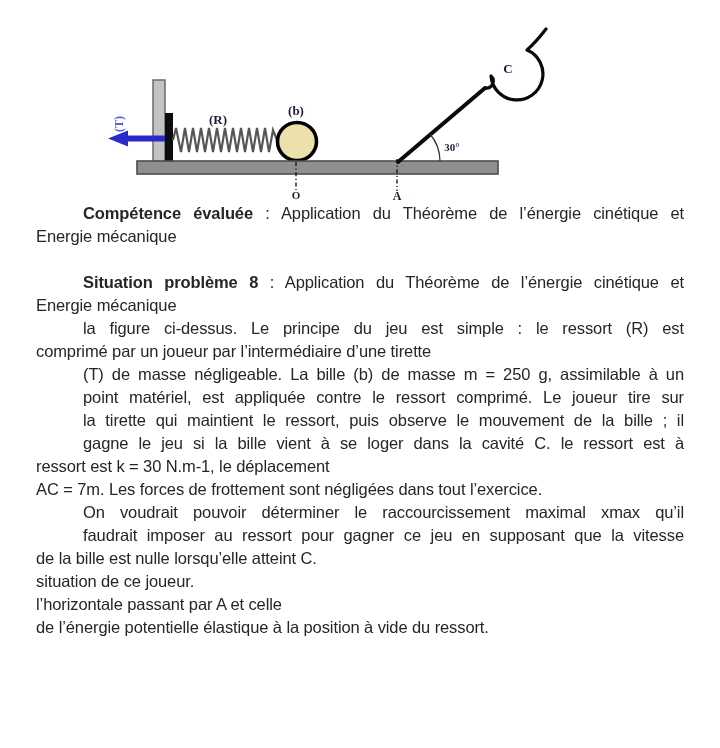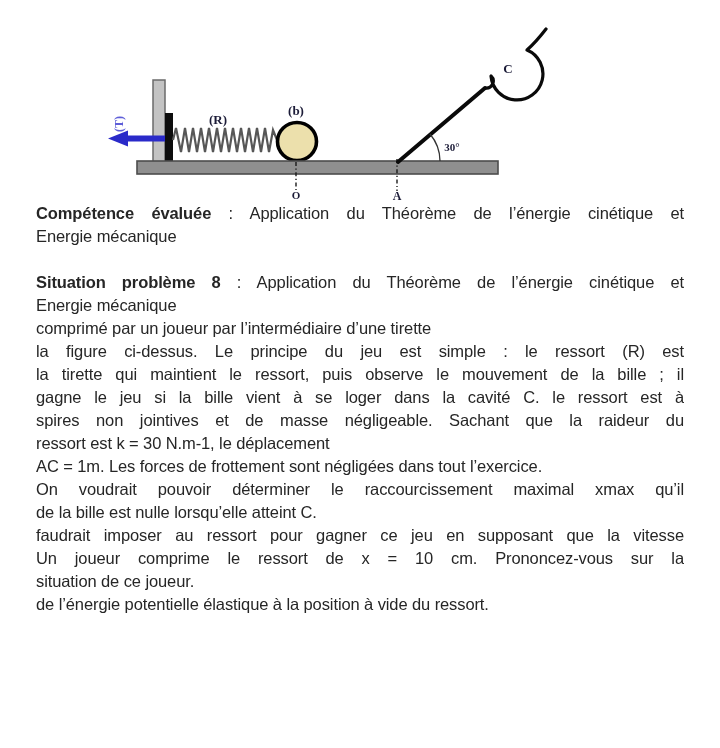--- a/index.html
+++ b/index.html
@@ -6,21 +6,21 @@
   .page{position:relative;width:720px;height:748px;background:#ffffff;overflow:hidden;
         font-family:"Liberation Sans","DejaVu Sans",sans-serif;}
   .figure-wrap{position:absolute;top:0;left:0;width:720px;height:200px;}
   .fig-label{font-family:"Liberation Serif","DejaVu Serif",serif;font-weight:bold;}
   .fl13{font-size:13px;}
   .fl12{font-size:12px;}
   .fl11{font-size:11px;}
   .doc{position:absolute;left:36px;top:202px;width:648px;
        font-size:16.5px;line-height:23px;letter-spacing:-0.1px;color:#262626;}
   .tl{height:23px;overflow:hidden;}
-  .just{text-align:justify;text-align-last:justify;}
+  .just{text-align:justify;text-align-last:justify;margin-left:47px;}
   .gap{margin-bottom:23px;}
   .b{font-weight:700;}
 </style>
 </head>
 <body>
 
 <div class="page">
 
   <div class="figure-wrap">
     <svg width="720" height="200" viewBox="0 0 720 200" xmlns="http://www.w3.org/2000/svg">
@@ -55,28 +55,29 @@
       <text x="296" y="199" text-anchor="middle" class="fig-label fl11" fill="#1c1c38">O</text>
       <text x="397" y="200" text-anchor="middle" class="fig-label fl12" fill="#1c1c38">A</text>
     </svg>
   </div>
 
   <div class="doc" id="doc-lines">
       <div class="tl just"><span class="b">Compétence évaluée</span> : Application du Théorème de l’énergie cinétique et</div>
       <div class="tl gap">Energie mécanique</div>
       <div class="tl just"><span class="b">Situation problème 8</span> : Application du Théorème de l’énergie cinétique et</div>
       <div class="tl">Energie mécanique</div>
+      <div class="tl just">la figure ci-dessus. Le principe du jeu est simple : le ressort (R) est</div>
       <div class="tl">comprimé par un joueur par l’intermédiaire d’une tirette</div>
-      <div class="tl just">la figure ci-dessus. Le principe du jeu est simple : le ressort (R) est</div>
+      <div class="tl just">(T) de masse négligeable. La bille (b) de masse m = 250 g, assimilable à un</div>
+      <div class="tl just">point matériel, est appliquée contre le ressort comprimé. Le joueur tire sur</div>
       <div class="tl just">la tirette qui maintient le ressort, puis observe le mouvement de la bille ; il</div>
       <div class="tl just">gagne le jeu si la bille vient à se loger dans la cavité C. le ressort est à</div>
-      <div class="tl just">spires non jointives et de masse négligeable. Sachant que la raideur du</div>
       <div class="tl">ressort est k = 30 N.m-1, le déplacement</div>
-      <div class="tl">AC = 1m. Les forces de frottement sont négligées dans tout l’exercice.</div>
+      <div class="tl">AC = 7m. Les forces de frottement sont négligées dans tout l’exercice.</div>
       <div class="tl just">On voudrait pouvoir déterminer le raccourcissement maximal xmax qu’il</div>
+      <div class="tl just">faudrait imposer au ressort pour gagner ce jeu en supposant que la vitesse</div>
       <div class="tl">de la bille est nulle lorsqu’elle atteint C.</div>
-      <div class="tl just">faudrait imposer au ressort pour gagner ce jeu en supposant que la vitesse</div>
-      <div class="tl just">Un joueur comprime le ressort de x = 10 cm. Prononcez-vous sur la</div>
       <div class="tl">situation de ce joueur.</div>
+      <div class="tl">l’horizontale passant par A et celle</div>
       <div class="tl">de l’énergie potentielle élastique à la position à vide du ressort.</div>
     </div>
 
 </div>
 
 </body></html>

